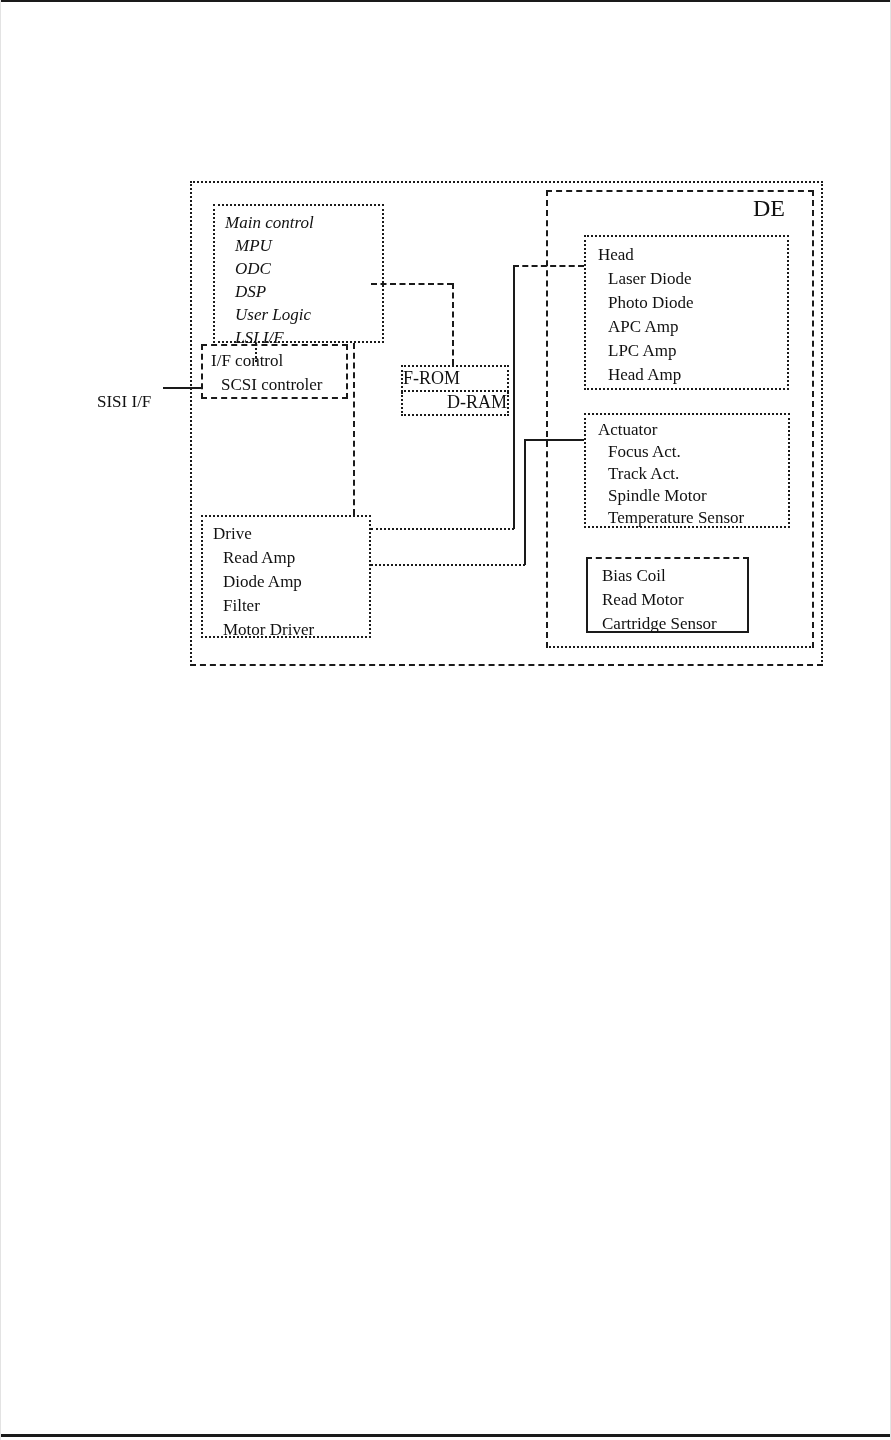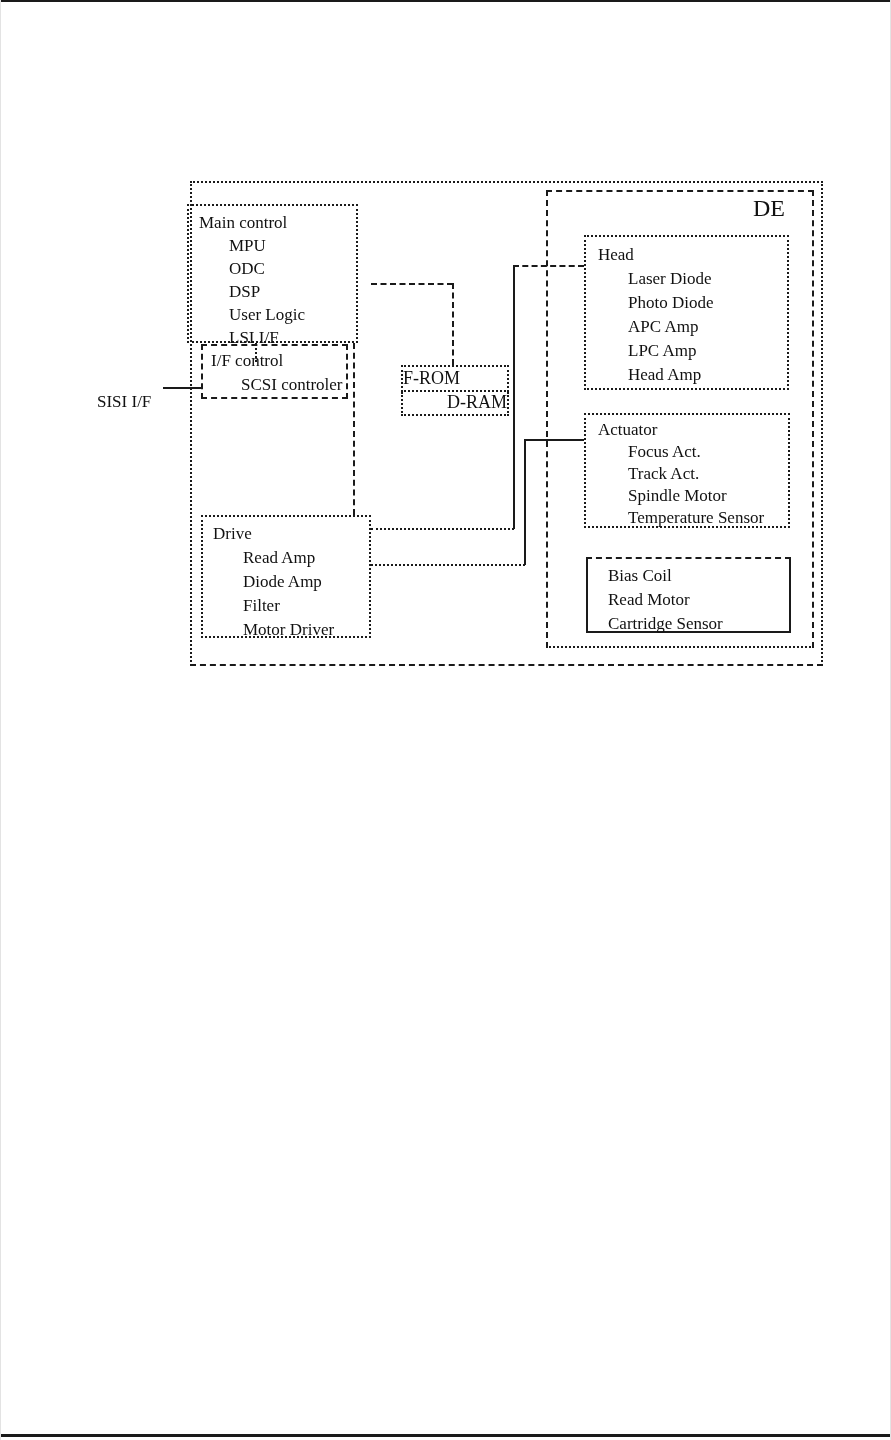--- a/index.html
+++ b/index.html
@@ -32,30 +32,30 @@
     left:545px;top:190px;width:268px;height:458px;
     border-top:2px dashed #1a1a1a;
     border-left:2px dashed #1a1a1a;
     border-right:2px dashed #1a1a1a;
     border-bottom:2px dotted #1a1a1a;
   }
 
   
   .box{font-size:17px;line-height:23px;}
   .box .title{display:block;}
-  .box .item{display:block;margin-left:30px;}
+  .box .item{display:block;margin-left:10px;}
 
-  #main-control-box{left:186px;top:204px;width:171px;height:139px;border:2px dotted #1a1a1a;padding:5px 0 0 10px;}
+  #main-control-box{left:212px;top:204px;width:171px;height:139px;border:2px dotted #1a1a1a;padding:5px 0 0 10px;font-style:italic;}
   #if-control-box{left:200px;top:344px;width:147px;height:55px;border:2px dashed #1a1a1a;padding:3px 0 0 8px;line-height:24px;}
   #f-rom-box{left:400px;top:365px;width:108px;height:27px;border:2px dotted #1a1a1a;text-align:left;font-size:18px;line-height:23px;}
   #d-ram-box{left:400px;top:392px;width:108px;height:24px;border:2px dotted #1a1a1a;border-top:none;text-align:right;font-size:18px;line-height:21px;}
   #drive-box{left:200px;top:515px;width:170px;height:123px;border:2px dotted #1a1a1a;padding:5px 0 0 10px;line-height:24px;}
   #head-box{left:583px;top:235px;width:205px;height:155px;border:2px dotted #1a1a1a;padding:6px 0 0 12px;line-height:24px;}
   #actuator-box{left:583px;top:413px;width:206px;height:115px;border:2px dotted #1a1a1a;padding:4px 0 0 12px;line-height:22px;}
-  #bias-box{left:585px;top:557px;width:205px;height:76px;border:2px solid #1a1a1a;border-top:2px dashed #1a1a1a;padding:5px 0 0 20px;line-height:24px;}
+  #bias-box{left:585px;top:557px;width:163px;height:76px;border:2px solid #1a1a1a;border-top:2px dashed #1a1a1a;padding:5px 0 0 14px;line-height:24px;}
   #bias-box .item{margin-left:0;}
 
   
   #de-label{left:752px;top:198px;font-size:24px;line-height:20px;}
   #sisi-label{left:96px;top:392px;font-size:17px;line-height:20px;}
 
   
   .hline{height:0;border-top:2px solid #1a1a1a;}
   .vline{width:0;border-left:2px solid #1a1a1a;}
   .dot-h{border-top-style:dotted;}

